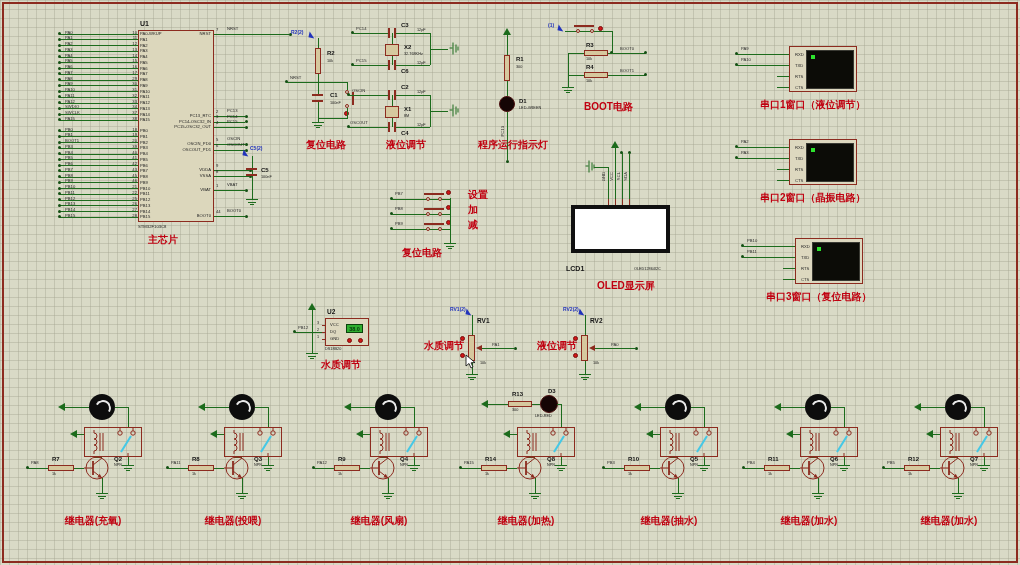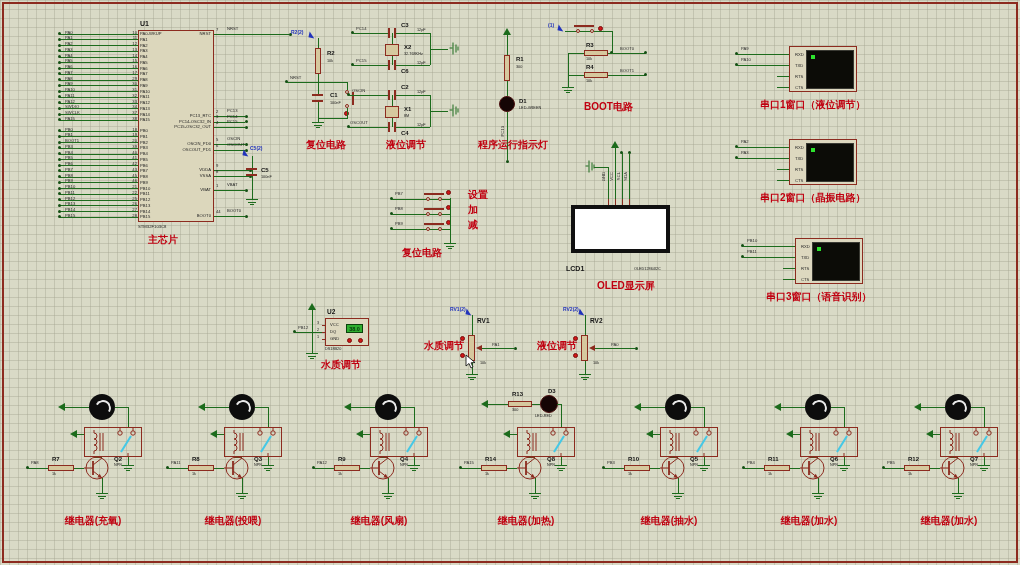--- a/index.html
+++ b/index.html
@@ -570,21 +570,21 @@
         <i class="wh" style="left:42px;top:46.5px;width:12px"></i>
         <div class="screenf" style="left:54px;top:6px;width:68px;height:46px">
           <span class="spin" style="top:6px">RXD</span>
           <span class="spin" style="top:17px">TXD</span>
           <span class="spin" style="top:28px">RTS</span>
           <span class="spin" style="top:39px">CTS</span>
           <div class="screen" style="left:16px;top:3px;width:48px;height:39px">
             <i class="gdot"></i>
           </div>
         </div>
-        <span class="swcap">串口3窗口（语音识别）</span>
+        <span class="swcap">串口3窗口（复位电路）</span>
       </div>
     </div>
 
   <div>
     <i class="pwr" style="left:308px;top:303px"></i>
     <i class="wv" style="left:312px;top:310px;height:40px"></i>
     <i class="dot" style="left:293px;top:330px"></i>
     <span class="net" style="left:298px;top:326px">PB12</span>
     <i class="wh" style="left:295px;top:331.5px;width:30px"></i>
     <i class="gnd" style="left:306px;top:350px"></i>

